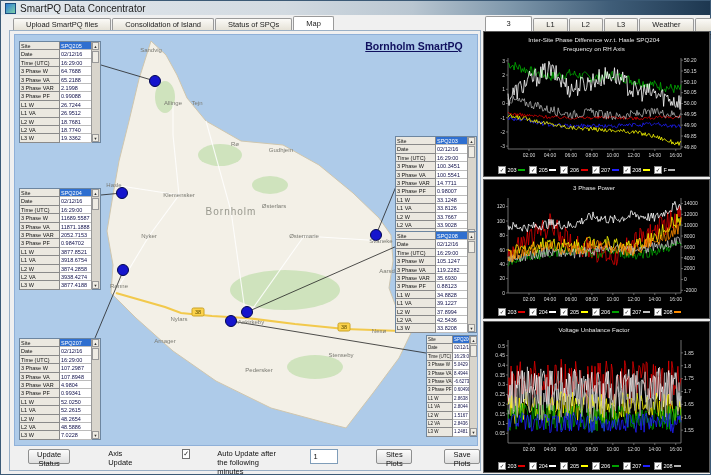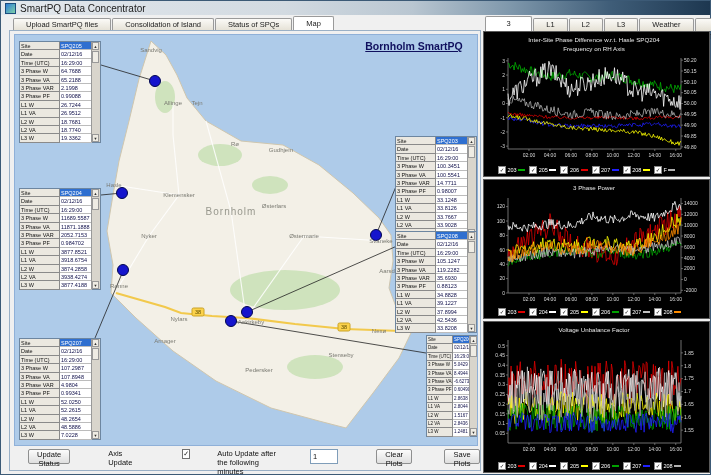--- a/index.html
+++ b/index.html
@@ -481,21 +481,21 @@
           </div>
         </div>
     </div>
 
     <div class="bottom-bar">
       <button class="btn" style="margin-left:18px;">Update Status</button>
       <span style="margin-left:14px;">Axis Update</span>
       <span class="cb" style="margin-left:26px;">✓</span>
       <span style="margin-left:3px;">Auto Update after the following minutes</span>
       <input class="txt" style="margin-left: 4px; width: 22px;" value="1">
-      <button class="btn" style="margin-left:14px;">Clear Plots</button>
+      <button class="btn" style="margin-left:14px;">Sites Plots</button>
       <button class="btn" style="margin-left:8px;">Save Plots</button>
     </div>
   </div>
 
   <div class="right-pane">
     <div class="tabstrip" id="right-tabs" style="left:2px;top:15px;">
         <div class="tab active">3 Phase</div>
         <div class="tab">L1</div>
         <div class="tab">L2</div>
         <div class="tab">L3</div>

